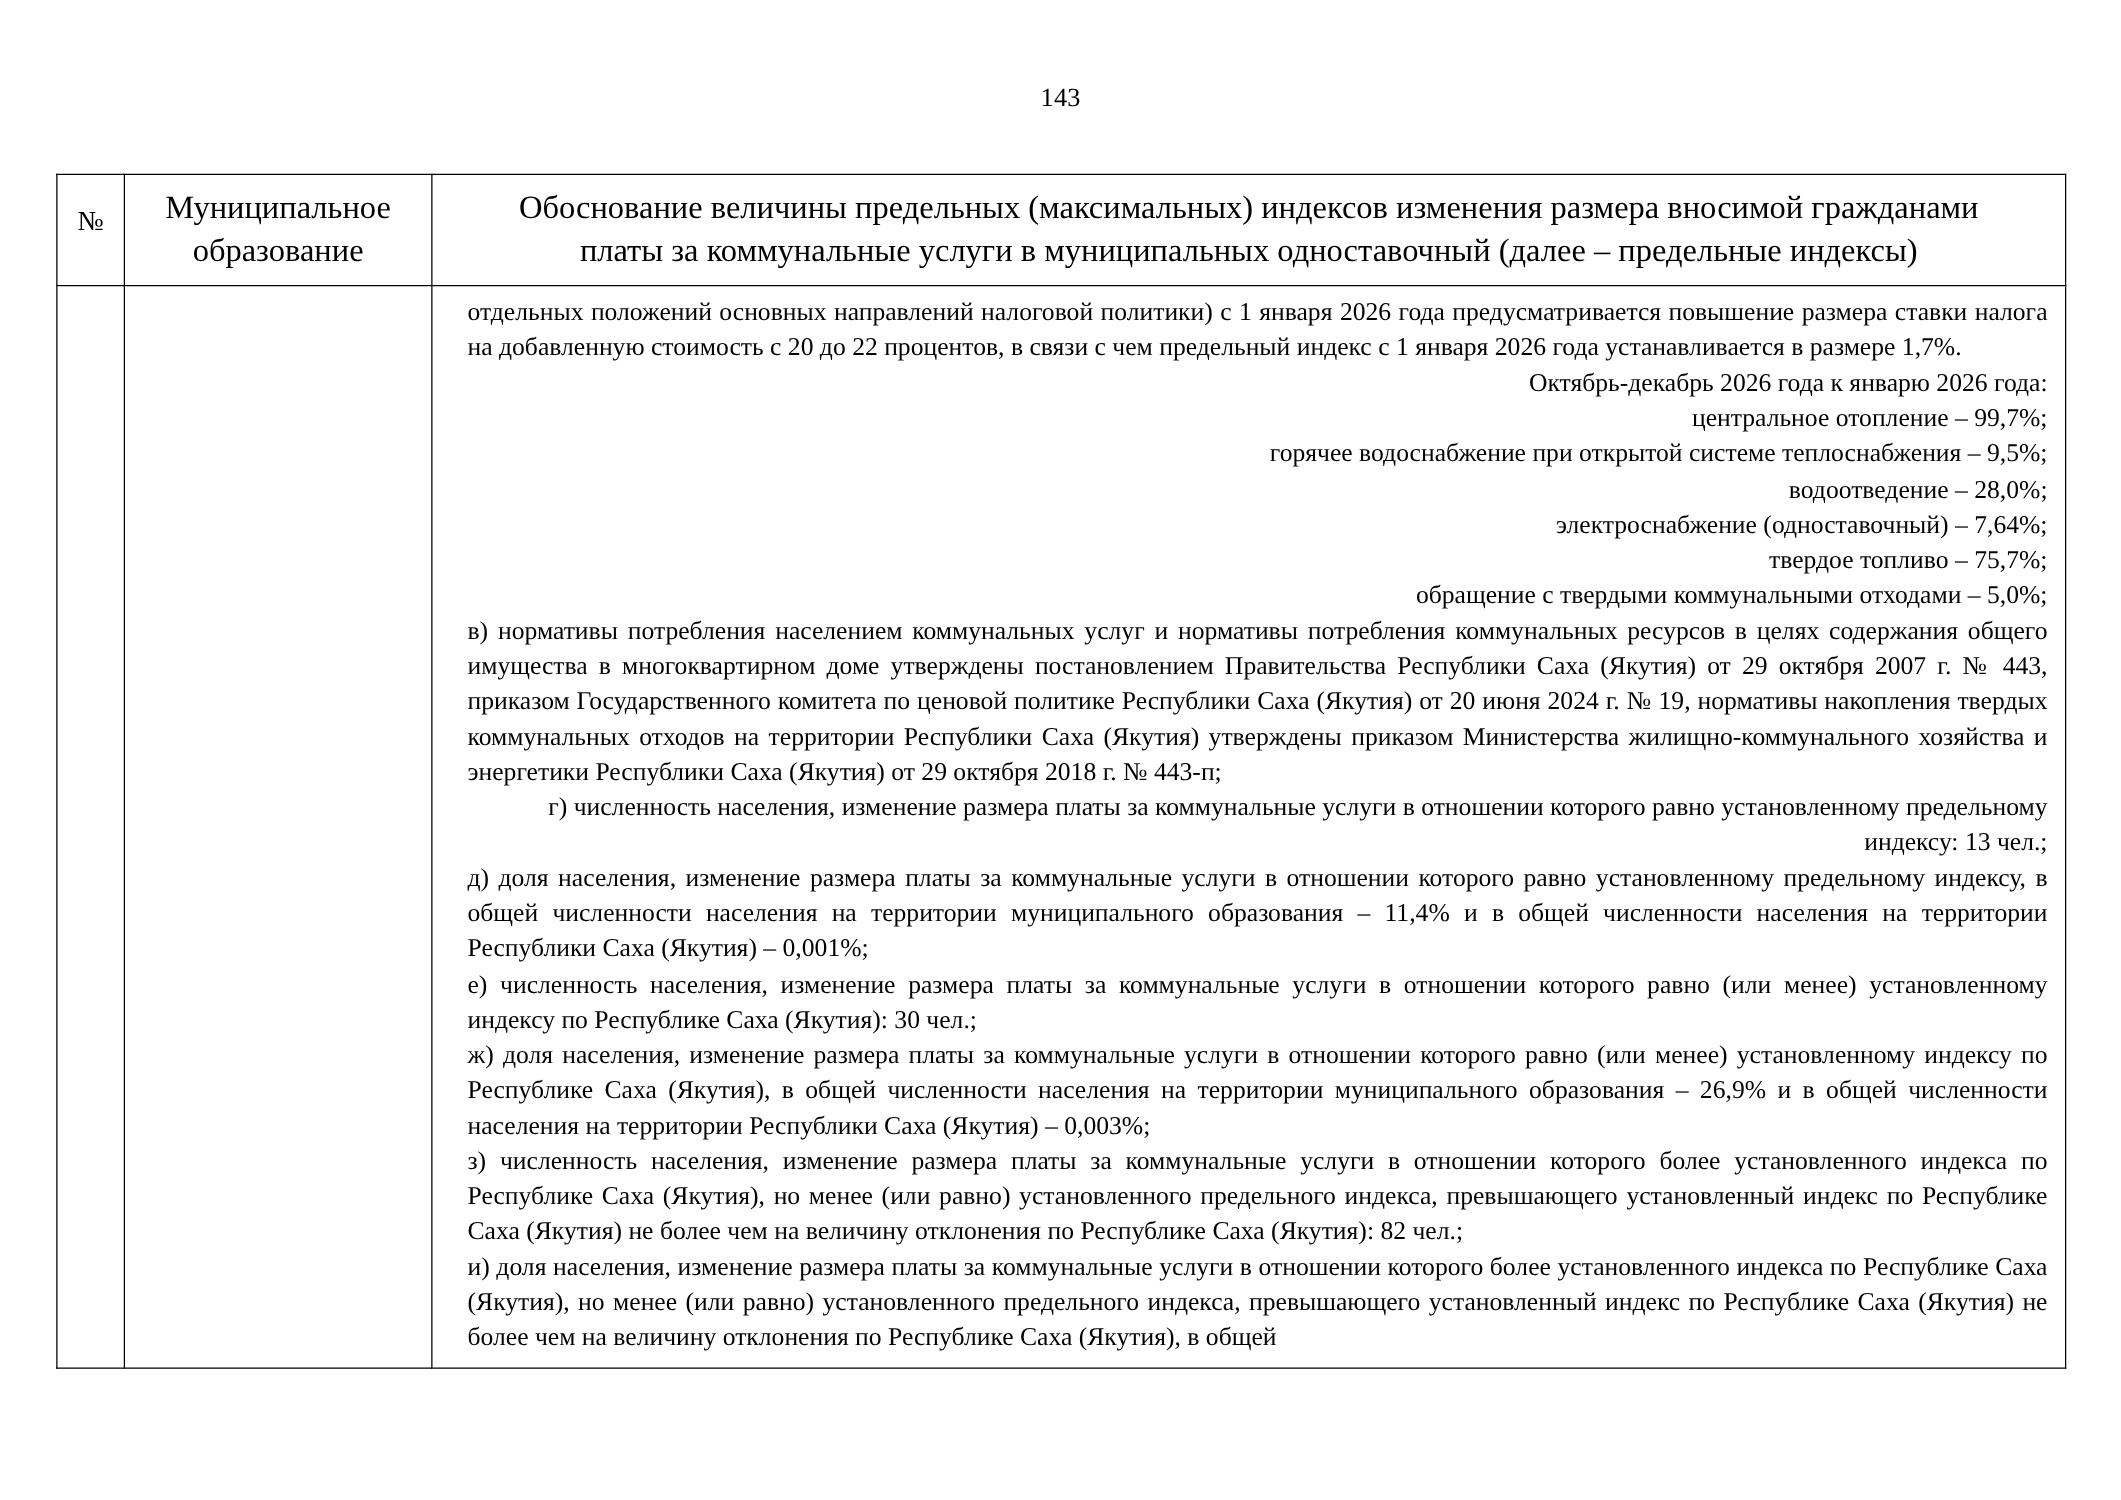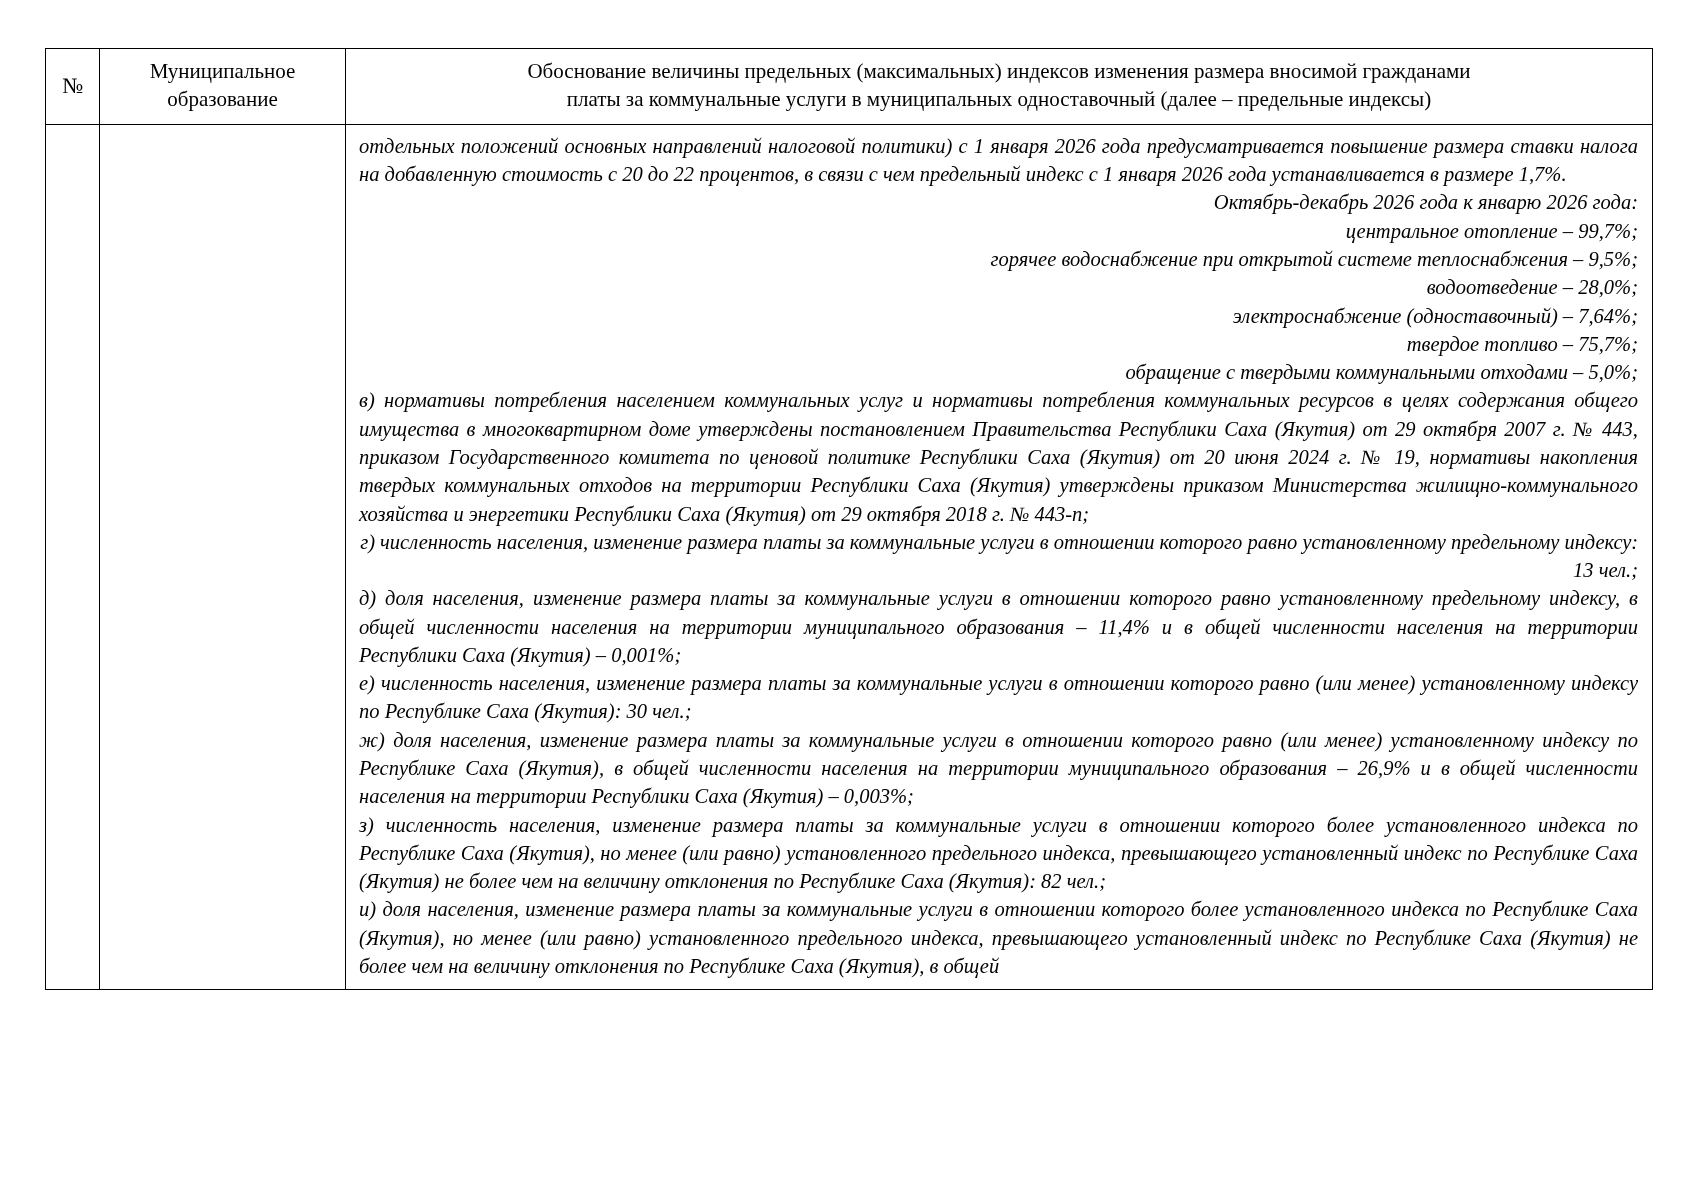--- a/index.html
+++ b/index.html
@@ -40,21 +40,21 @@
     border: 1.4px solid #000000;
     vertical-align: top;
   }
   col.c-num { width: 54px; }
   col.c-mun { width: 246px; }
   col.c-body { width: 1307px; }
 
   th.head-cell {
     text-align: center;
     font-weight: normal;
-    font-size: 21px;
+    font-size: 26px;
     line-height: 1.33;
     padding: 9px 6px 10px 6px;
   }
   th.head-num {
     font-size: 22px;
     vertical-align: middle;
     padding-top: 22px;
   }
   th.head-mun {
     padding: 9px 10px 10px 10px;
@@ -64,37 +64,37 @@
   }
   td.cell-num, td.cell-mun {
     padding: 0;
   }
   td.cell-body {
     padding: 7px 14px 9px 13px;
     font-size: 20.5px;
     line-height: 1.38;
   }
   .para {
-    margin: 0 0 0 0;
+    margin: 0 0 0 15px;
     text-align: justify;
     text-justify: inter-word;
-    font-style: italic;
   }
   .para.left {
     text-align: right;
   }
   .para + .para {
     margin-top: 0px;
   }
 </style>
 </head>
 <body>
 
 <div class="page">
 
+  <div class="page-number">143</div>
 
   <div class="table-wrap">
     <table class="doc-table">
       <colgroup>
         <col class="c-num">
         <col class="c-mun">
         <col class="c-body">
       </colgroup>
       <thead>
         <tr>

